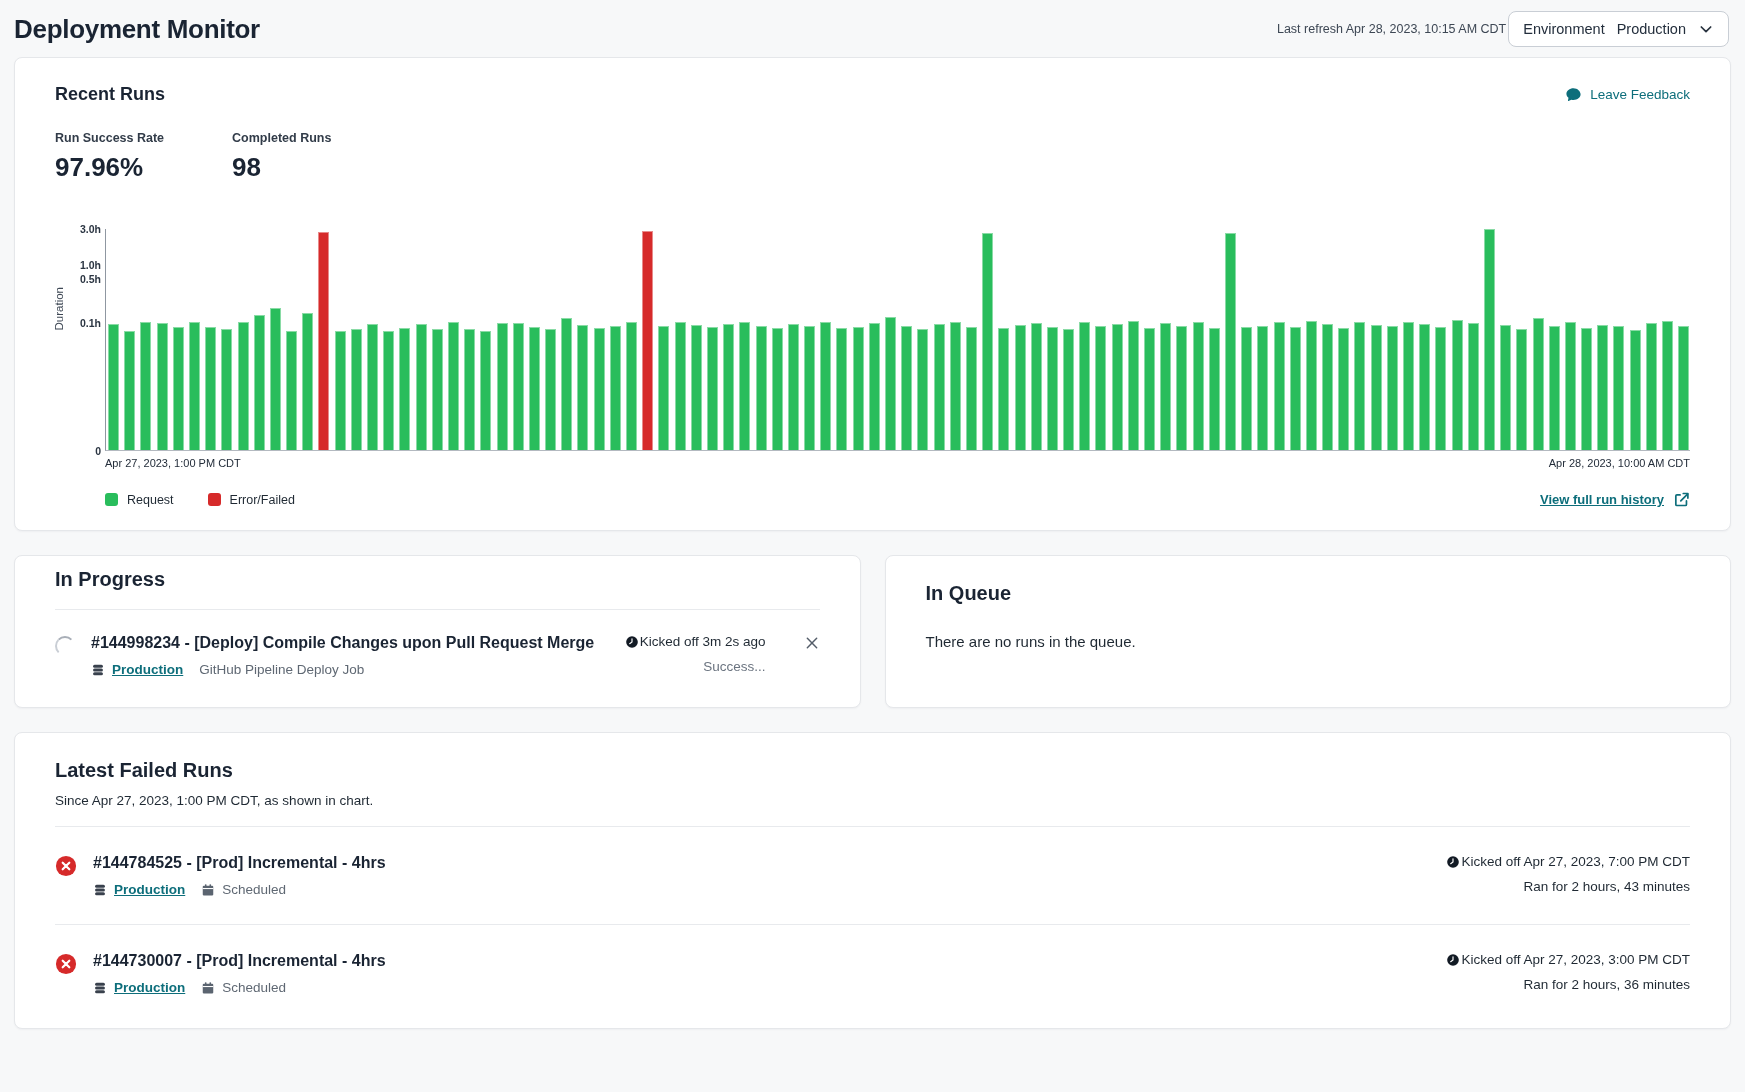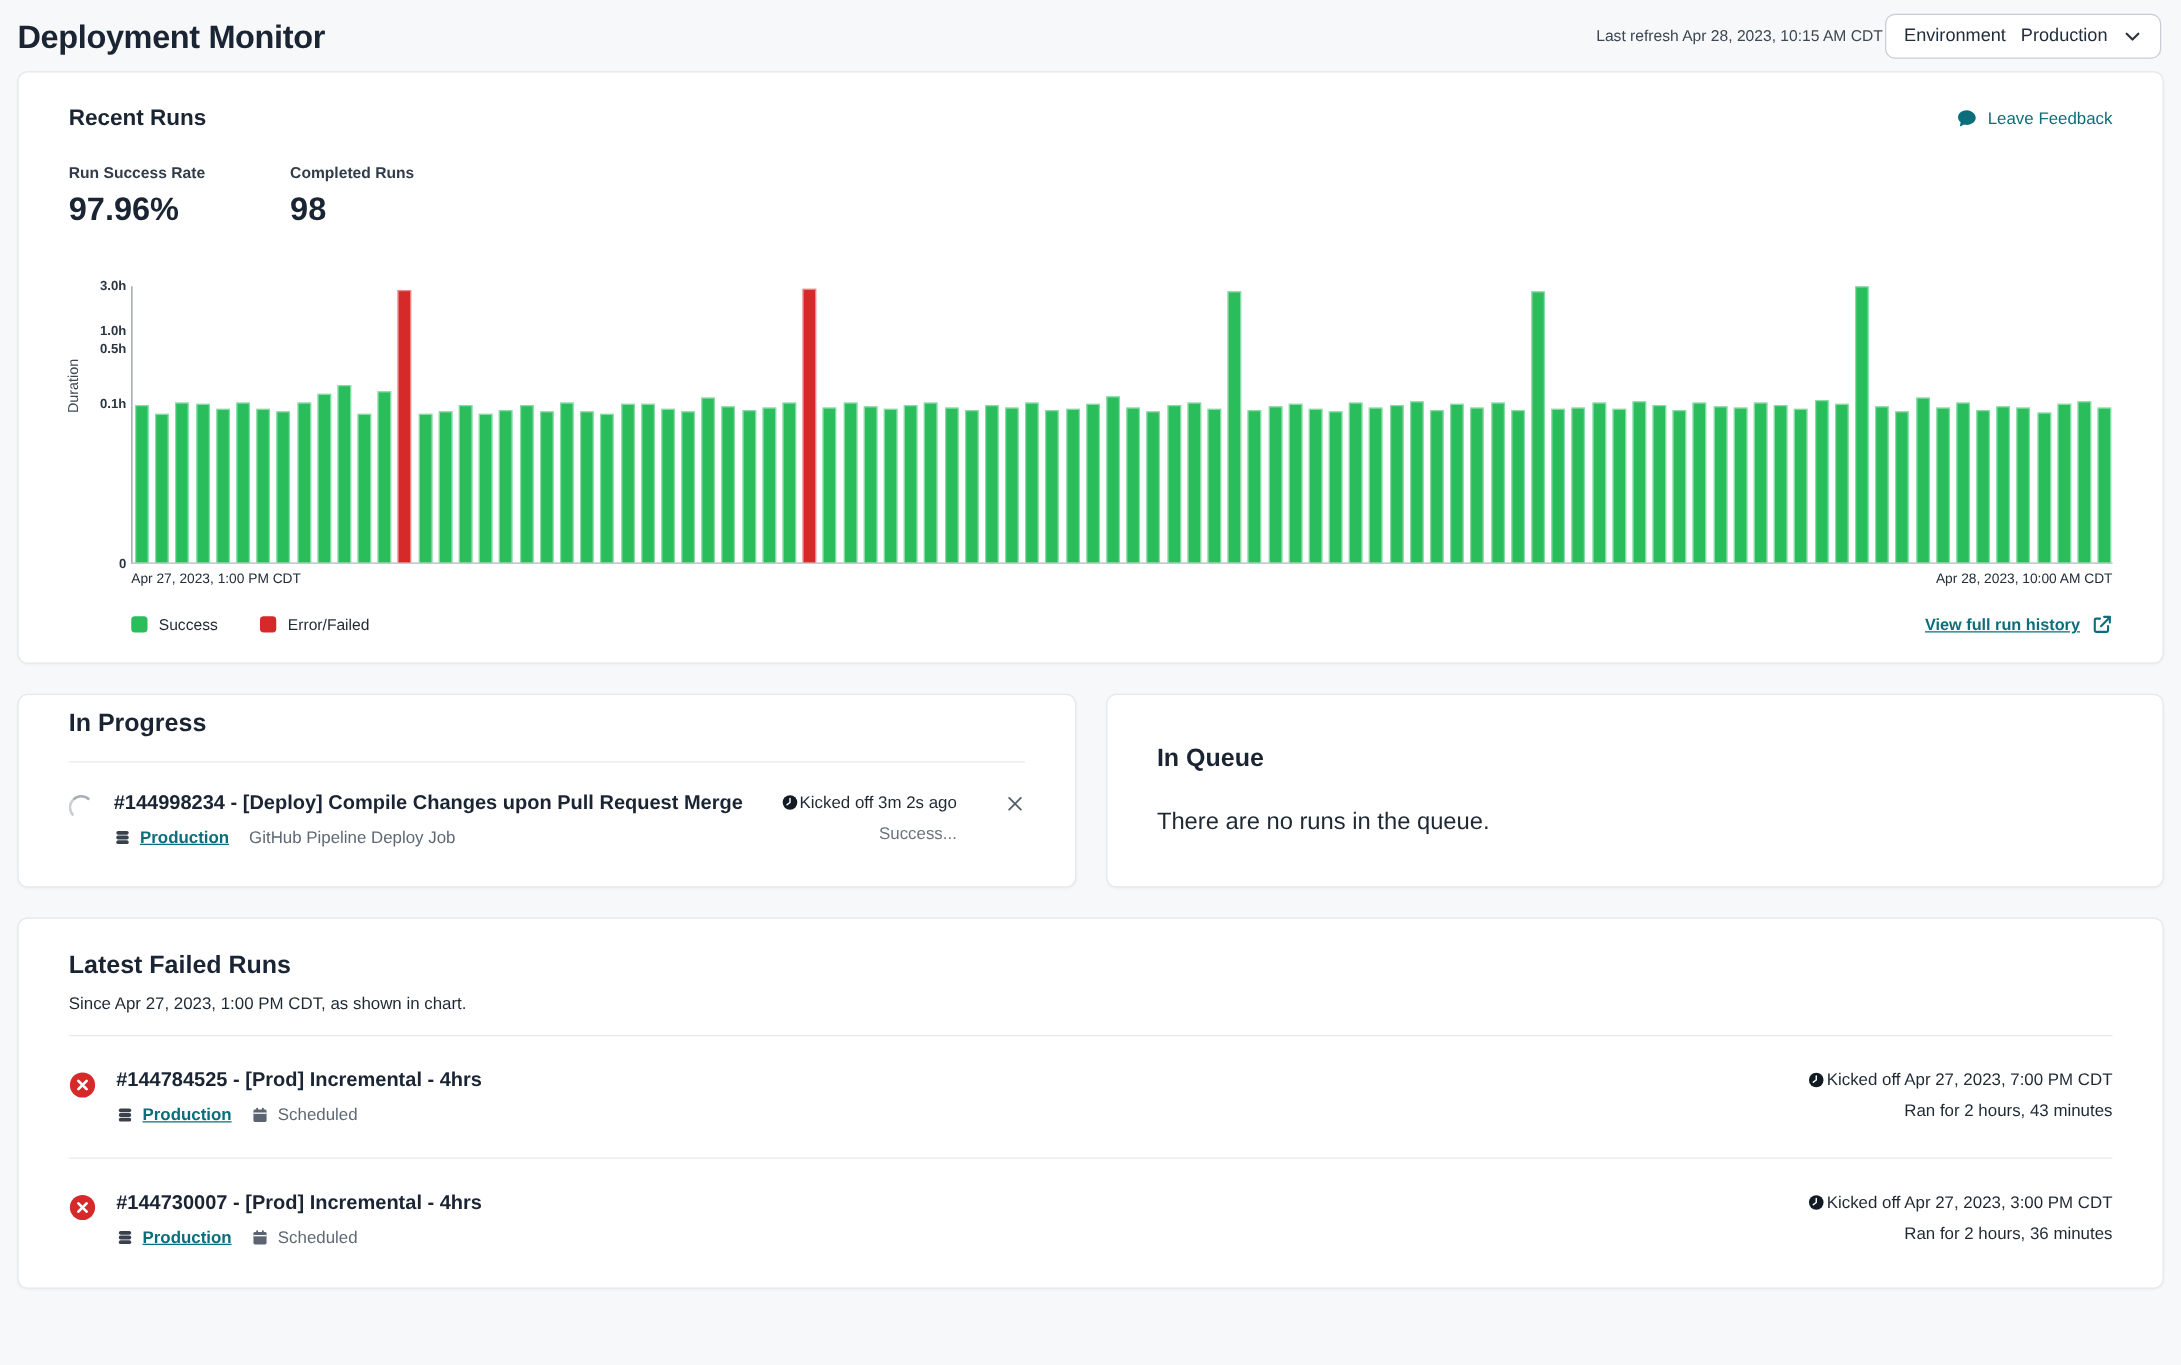--- a/index.html
+++ b/index.html
@@ -40,36 +40,36 @@
   .legend-row { display:flex; justify-content:space-between; align-items:center; margin-top:22px; padding-left:50px; }
   .legend { display:flex; gap:34px; }
   .legend-item { display:flex; gap:9px; align-items:center; font-size:12.5px; color:#1f2933; }
   .swatch { width:13px; height:13px; border-radius:3px; }
   .view-history { display:flex; gap:9px; align-items:center; color:#0d6e7b; font-size:13px; font-weight:700; cursor:pointer; }
   .view-history span { text-decoration:underline; }
 
   
   .mid-row { display:flex; gap:24px; margin-bottom:24px; }
   .in-progress { flex:1; padding:12px 40px 30px; }
-  .in-queue { flex:1; padding:40px 40px; }
+  .in-queue { flex:1; padding:26px 40px; }
   .in-progress .divider { margin-top:18px; }
   .run-row { display:flex; gap:16px; margin-top:24px; align-items:flex-start; }
   .spinner { width:20px; height:20px; margin-top:2px; border-radius:50%; border:2.5px solid transparent; border-top-color:#a8aeb7; border-left-color:#c9ced5; animation:spin 1.1s linear infinite; flex:0 0 auto; }
   @keyframes spin { to { transform:rotate(360deg);} }
   .run-main { flex:1; }
   .run-title { font-size:16px; font-weight:700; color:#1a2433; }
   .meta-row { display:flex; gap:16px; align-items:center; margin-top:10px; }
   .env-link { display:flex; gap:7px; align-items:center; font-size:13.5px; font-weight:700; color:#0d6e7b; cursor:pointer; }
   .env-link span { text-decoration:underline; }
   .meta-gray { display:flex; gap:7px; align-items:center; font-size:13.5px; color:#5f6873; }
   .run-right { display:flex; flex-direction:column; align-items:flex-end; gap:10px; }
   .kicked { display:flex; gap:1px; align-items:center; font-size:13.5px; color:#1f2933; }
   .running { font-size:13.5px; color:#6b7480; }
   .close-btn { margin-left:22px; margin-top:1px; cursor:pointer; display:flex; }
-  .queue-empty { margin-top:28px; font-size:19px; color:#1f2933; }
+  .queue-empty { margin-top:28px; font-size:15px; color:#1f2933; }
 
   
   .failed-card { padding:26px 40px 6px; }
   .failed-sub { margin-top:11px; font-size:13.5px; color:#1f2933; }
   .failed-card .divider { margin-top:18px; }
   .failed-row { display:flex; gap:16px; padding:27px 0; border-bottom:1px solid #e8eaed; align-items:flex-start; }
   .failed-row:last-child { border-bottom:none; }
   .fail-icon { flex:0 0 auto; margin-top:1px; }
   .ranfor { font-size:13.5px; color:#1f2933; }
   .icon { display:inline-flex; flex:0 0 auto; }
@@ -235,21 +235,21 @@
             <span>Apr 28, 2023, 10:00 AM CDT</span>
           </div>
         </div>
       </div>
     </div>
 
     <div class="legend-row">
       <div class="legend">
         <div class="legend-item">
           <span class="swatch" style="background: rgb(41, 189, 92);"></span>
-          <span>Success</span>
+          <span>Request</span>
         </div>
         <div class="legend-item">
           <span class="swatch" style="background: rgb(214, 42, 42);"></span>
           <span>Error/Failed</span>
         </div>
       </div>
       <div class="view-history">
         <span>View full run history</span>
         <span class="icon">
           <svg width="17" height="17" viewBox="0 0 24 24" fill="none" stroke="#0d6e7b" stroke-width="2.4" stroke-linecap="round" stroke-linejoin="round">

